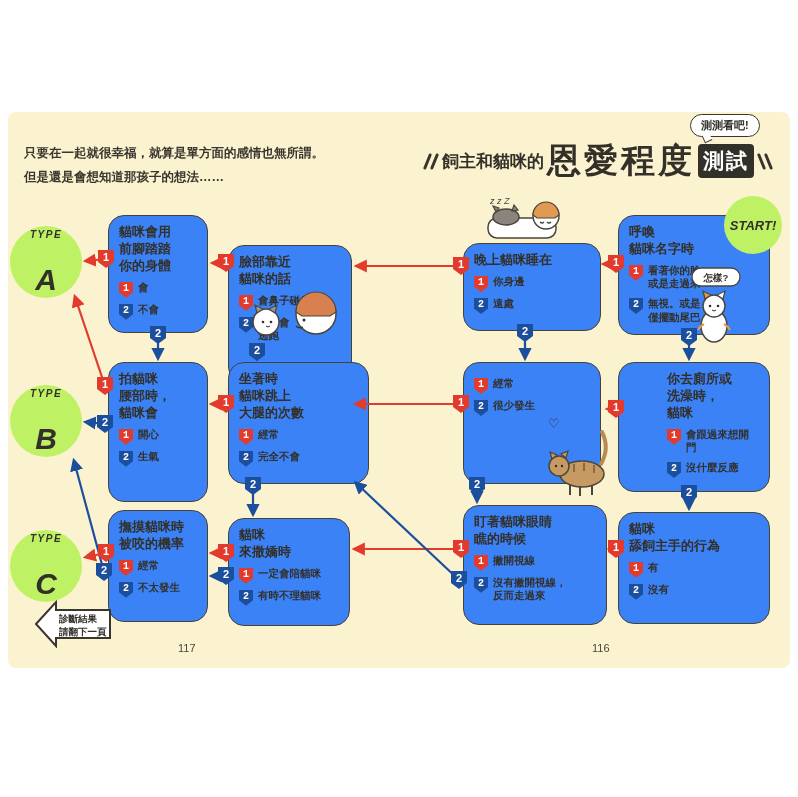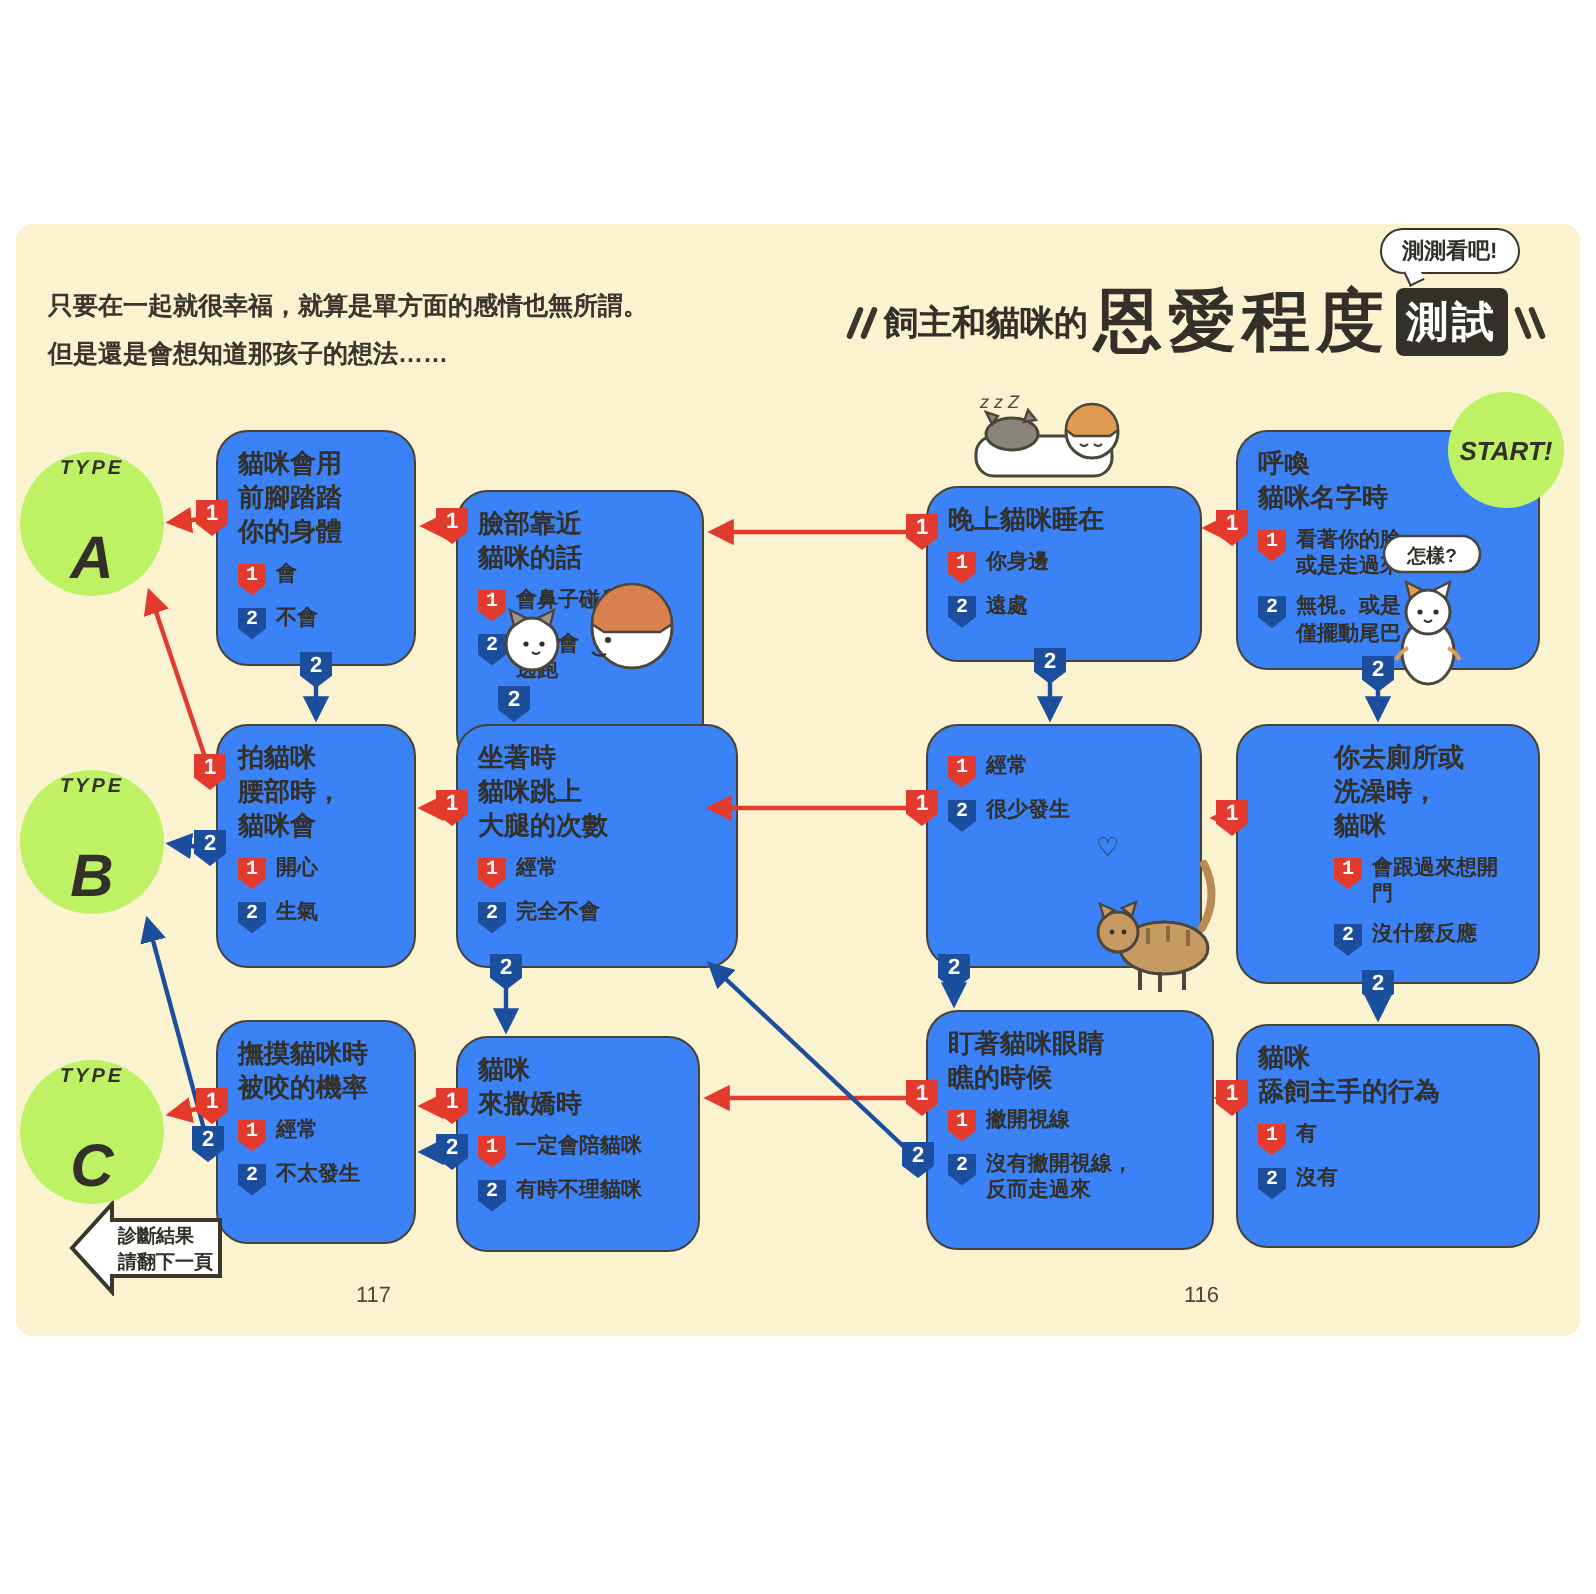--- a/index.html
+++ b/index.html
@@ -296,21 +296,21 @@
 你的身體</div>
       <div class="opt">
         <span class="pennant red">1</span>
         <span class="opt-text">會</span>
       </div>
       <div class="opt">
         <span class="pennant blue">2</span>
         <span class="opt-text">不會</span>
       </div>
     </div>
-    <div class="qbox" style="left: 108px; top: 362px; width: 100px; height: 122px;">
+    <div class="qbox" style="left: 108px; top: 362px; width: 100px; height: 140px;">
       <div class="q-title">拍貓咪
 腰部時，
 貓咪會</div>
       <div class="opt">
         <span class="pennant red">1</span>
         <span class="opt-text">開心</span>
       </div>
       <div class="opt">
         <span class="pennant blue">2</span>
         <span class="opt-text">生氣</span>

